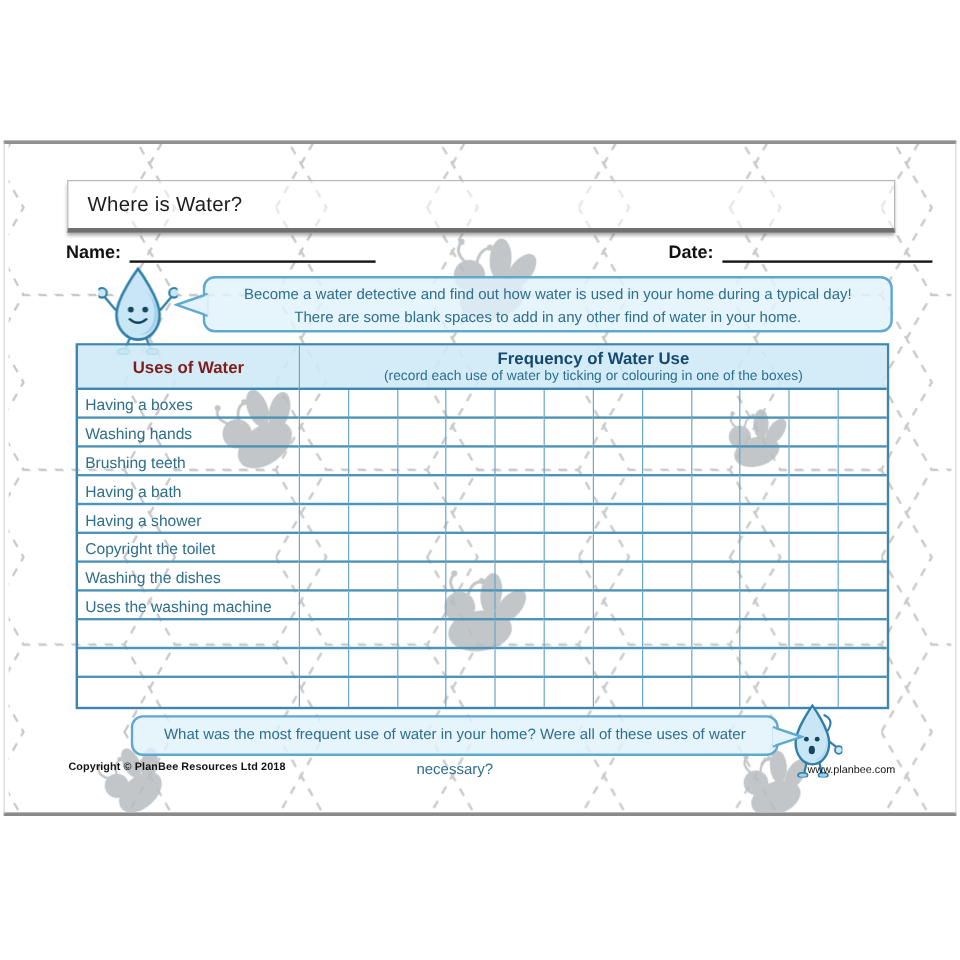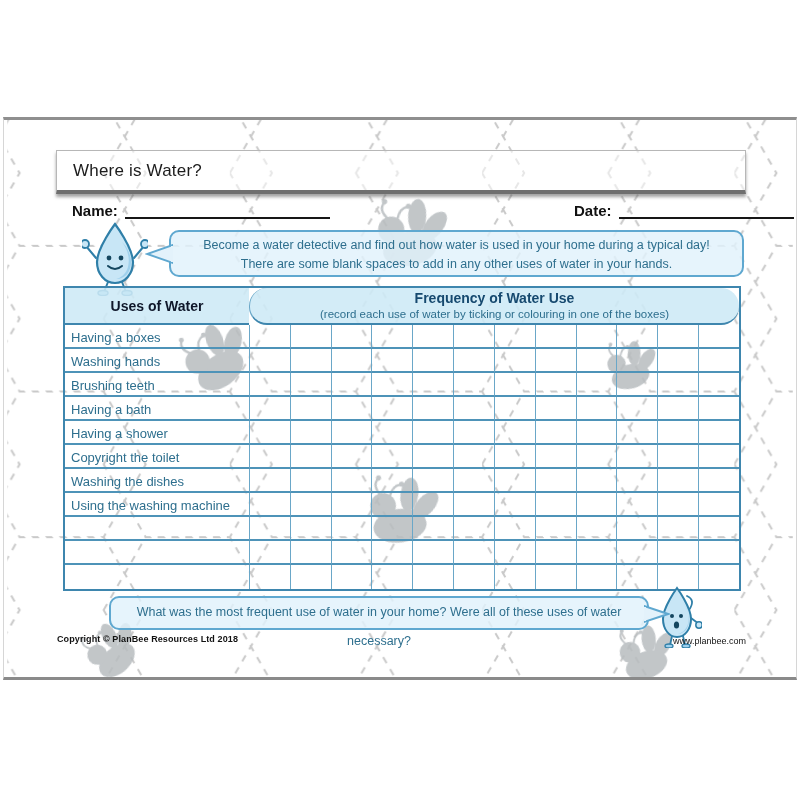--- a/index.html
+++ b/index.html
@@ -18,21 +18,21 @@
   .sheet > .content-item { z-index:3; }
 
   
   .titlebar { position:absolute; left:52px; top:30px; width:690px; height:44px;
     background:rgba(255,255,255,0.55); border:1px solid #b7b7b7;
     border-bottom:4px solid #6f6f6f; box-shadow:0 3px 3px rgba(90,90,90,0.55);
     display:flex; align-items:center; justify-content:space-between; padding:0 16px; }
   .titlebar .t { font-size:17px; color:#1c1c1c; letter-spacing:0.2px; }
 
   
-  .namedate { position:absolute; left:65px; top:82px; width:690px; height:22px; }
+  .namedate { position:absolute; left:48px; top:82px; width:690px; height:22px; }
   .nd-group { position:absolute; top:0; display:flex; align-items:flex-end; }
   .nd-label { font-weight:bold; font-size:15px; color:#111; }
   .nd-line { display:inline-block; border-bottom:2px solid #161616; height:16px; margin-left:7px; }
 
   
   .bubble { position:absolute; background:rgba(225,241,251,0.82); border:2px solid #5fa8d0;
     border-radius:10px; color:#2e6f8e; text-align:center; }
   .bubble-intro { left:165px; top:110px; width:575px; height:47px; font-size:12.5px;
     line-height:1.55; padding-top:4px; }
   .bubble-question { left:105px; top:476px; width:540px; height:34px; font-size:12.5px;
@@ -43,22 +43,22 @@
   .survey-table { position:absolute; left:59px; top:166px; width:678px;
     display:grid; grid-template-columns:184px repeat(12, 1fr);
     grid-template-rows:37px; grid-auto-rows:24px;
     border:2px solid #3e86ae; background:rgba(255,255,255,0.0); }
   .cell { border-bottom:2px solid #4e93b8; }
   .freq-cell { border-left:1px solid #6aa7c8; }
   .label-cell { font-size:13px; color:#2e6f8e; padding:2px 0 0 6px; line-height:21px;
     white-space:nowrap; overflow:hidden; }
   .th { background:rgba(205,233,246,0.88); border-bottom:2px solid #3e86ae; }
   .th-col1 { display:flex; align-items:center; justify-content:center;
-    font-weight:bold; font-size:14px; color:#0f172a; }
-  .th-col2 { grid-column:span 12; border-left:1px solid #6aa7c8; text-align:center; padding-top:2px;border-radius:18px; }
+    font-weight:bold; font-size:14px; color:#7f1d1d; }
+  .th-col2 { grid-column:span 12; border-left:1px solid #6aa7c8; text-align:center; padding-top:2px; }
   .th-col2 .main { font-weight:bold; font-size:14px; color:#16496f; display:block; line-height:17px; }
   .th-col2 .sub { font-size:11.5px; color:#2e6f8e; display:block; line-height:14px; }
   .last-row { border-bottom:none; }
 
   
   .copyright { position:absolute; left:53px; top:514px; font-size:9px; font-weight:bold;
     color:#121212; letter-spacing:0.1px; }
   .website { position:absolute; right:50px; top:516px; font-size:9px; font-weight:normal; color:#121212; }
 
   .charsvg { position:absolute; }
@@ -139,21 +139,21 @@
       <circle cx="63" cy="24" r="4" fill="#c8e6f6" stroke="#2f7fa8" stroke-width="1.8"></circle>
       <path d="M33,4 C33,4 15,28 15,42 C15,54 23,63 33,63 C43,63 51,54 51,42 C51,28 33,4 33,4 Z" fill="#c8e6f6" stroke="#2f7fa8" stroke-width="2.2"></path>
       <path d="M40,22 C46,30 48,38 46,47 C44,54 39,58 34,59 C44,59 49,51 49,42 C49,34 45,27 40,22 Z" fill="#8fc8e8" opacity="0.7"></path>
       <circle cx="27" cy="38" r="2.4" fill="#14465f"></circle>
       <circle cx="39" cy="38" r="2.4" fill="#14465f"></circle>
       <path d="M26,46 Q33,52 40,46" stroke="#14465f" stroke-width="2" fill="none" stroke-linecap="round"></path>
     </svg>
 
     <div class="bubble bubble-intro content-item">
       <div>Become a water detective and find out how water is used in your home during a typical day!</div>
-      <div>There are some blank spaces to add in any other uses of water in your hands.</div>
+      <div>There are some blank spaces to add in any other find of water in your home.</div>
     </div>
     <svg class="tail content-item" style="left:141px; top:122px; z-index:4;" width="28" height="24" viewBox="0 0 28 24">
       <polygon points="28,3 2,12 28,21" fill="#e3f2fb" stroke="#5fa8d0" stroke-width="2"></polygon>
       <rect x="26" y="4" width="2" height="16" fill="#e3f2fb"></rect>
     </svg>
 
     <div class="survey-table content-item" id="survey-table">
       <div class="cell th th-col1">Uses of Water</div>
       <div class="cell th th-col2">
         <span class="main">Frequency of Water Use</span>
@@ -243,21 +243,21 @@
         <div class="cell freq-cell"></div>
         <div class="cell freq-cell"></div>
         <div class="cell freq-cell"></div>
         <div class="cell freq-cell"></div>
         <div class="cell freq-cell"></div>
         <div class="cell freq-cell"></div>
         <div class="cell freq-cell"></div>
         <div class="cell freq-cell"></div>
         <div class="cell freq-cell"></div>
         <div class="cell freq-cell"></div>
-        <div class="cell label-cell">Using the washing machine</div>
+        <div class="cell label-cell">Uses the washing machine</div>
         <div class="cell freq-cell"></div>
         <div class="cell freq-cell"></div>
         <div class="cell freq-cell"></div>
         <div class="cell freq-cell"></div>
         <div class="cell freq-cell"></div>
         <div class="cell freq-cell"></div>
         <div class="cell freq-cell"></div>
         <div class="cell freq-cell"></div>
         <div class="cell freq-cell"></div>
         <div class="cell freq-cell"></div>

